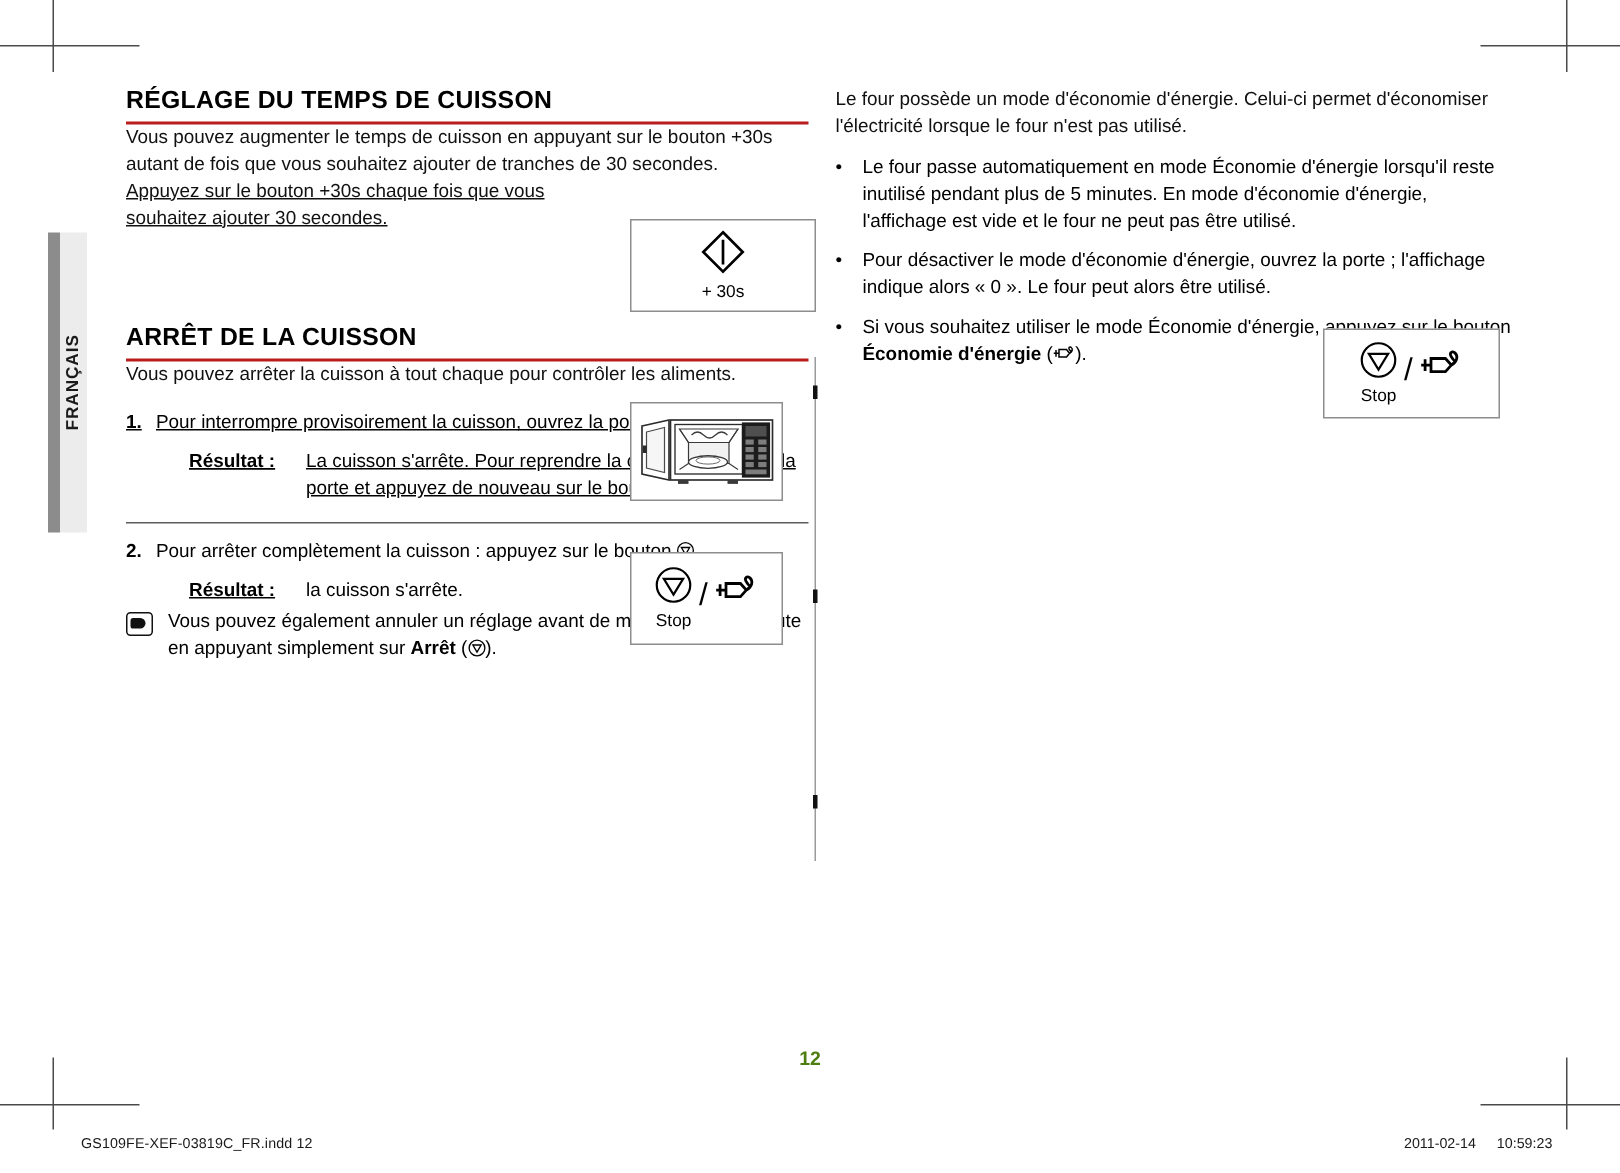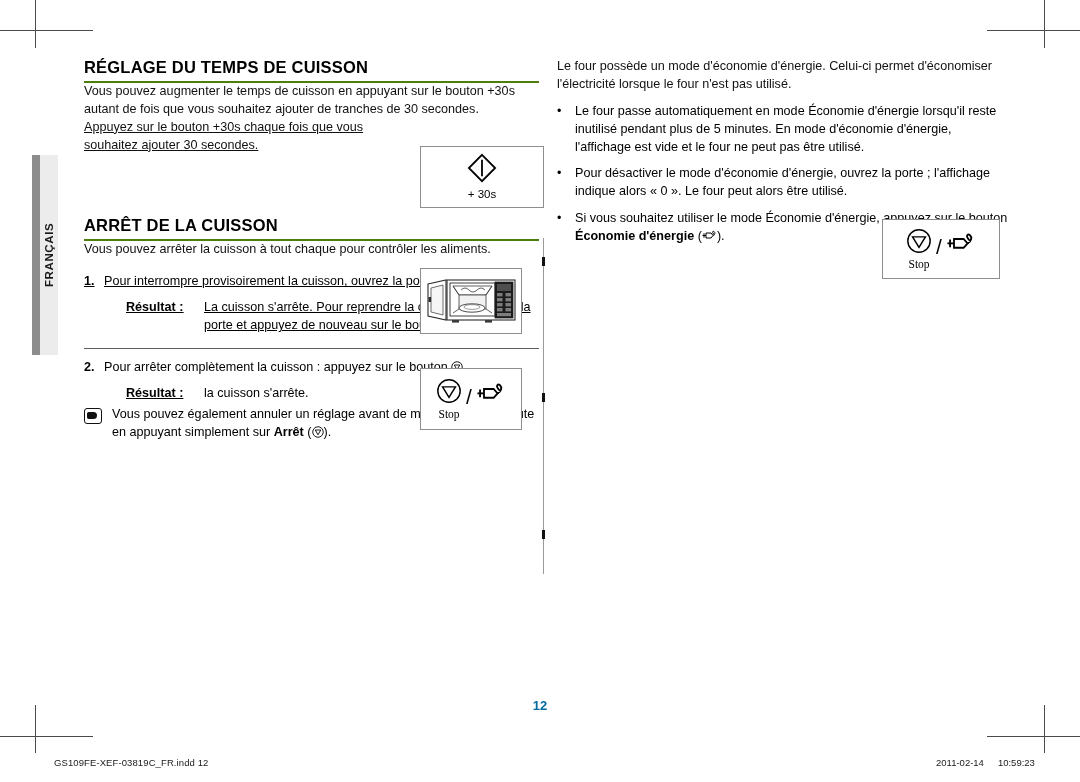--- a/index.html
+++ b/index.html
@@ -96,21 +96,21 @@
   .col-left  { left: 84px;  width: 455px; }
   .col-right { left: 557px; width: 452px; }
 
   
   h2.section-title {
     margin: 0;
     padding: 0 0 4px 0;
     font-size: 16.5px;
     font-weight: bold;
     letter-spacing: 0.2px;
-    border-bottom: 2px solid #4d7c0f;
+    border-bottom: 2px solid #b91c1c;
     line-height: 1.15;
   }
   .section-title-sm { font-size: 16px; }
 
   
   p.body {
     margin: 0;
     font-size: 12.6px;
     line-height: 1.42;
     color: #111111;
@@ -248,40 +248,39 @@
   .stop-slash {
     font-size: 21px;
     line-height: 1;
     font-weight: 300;
     margin: 0 1px 6px 1px;
   }
   .stop-label {
     font-size: 11.5px;
     line-height: 1;
     margin-top: 1px;
-    font-family: Liberation Serif, serif;
   }
 
   
   .oven-wrap {
     width: 92px;
     height: 54px;
     position: relative;
   }
 
   
   .page-number {
     position: absolute;
     left: 0;
     top: 698px;
     width: 1080px;
     text-align: center;
     font-size: 13px;
     font-weight: bold;
-    color: #0369a1;
+    color: #4d7c0f;
   }
 
   
   .footer-file {
     position: absolute;
     left: 54px;
     top: 757px;
     font-size: 9.5px;
     color: #1a1a1a;
     letter-spacing: 0.1px;

